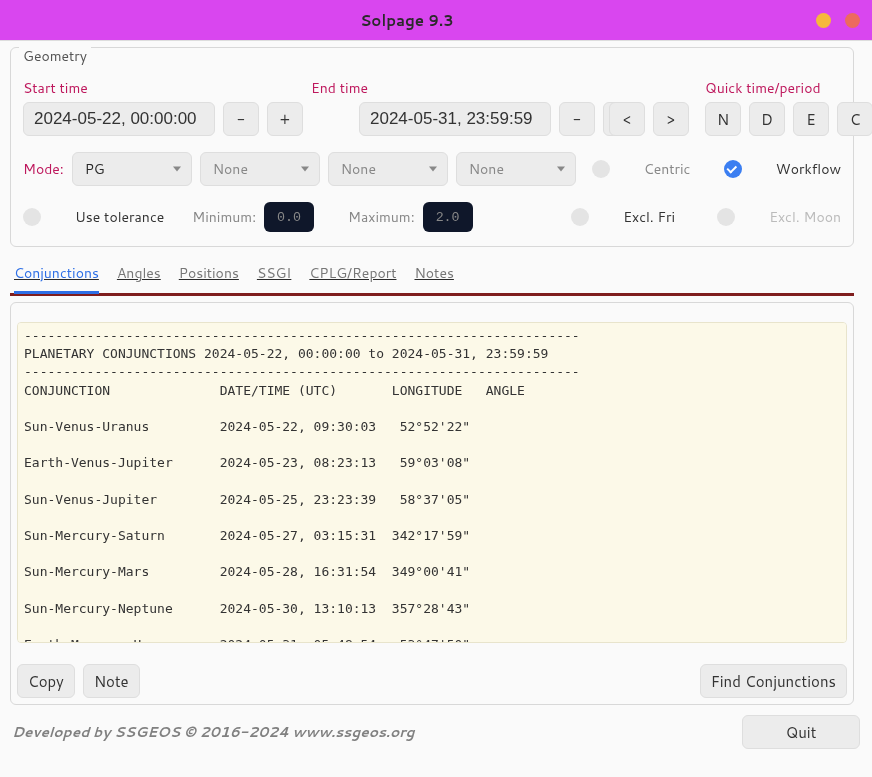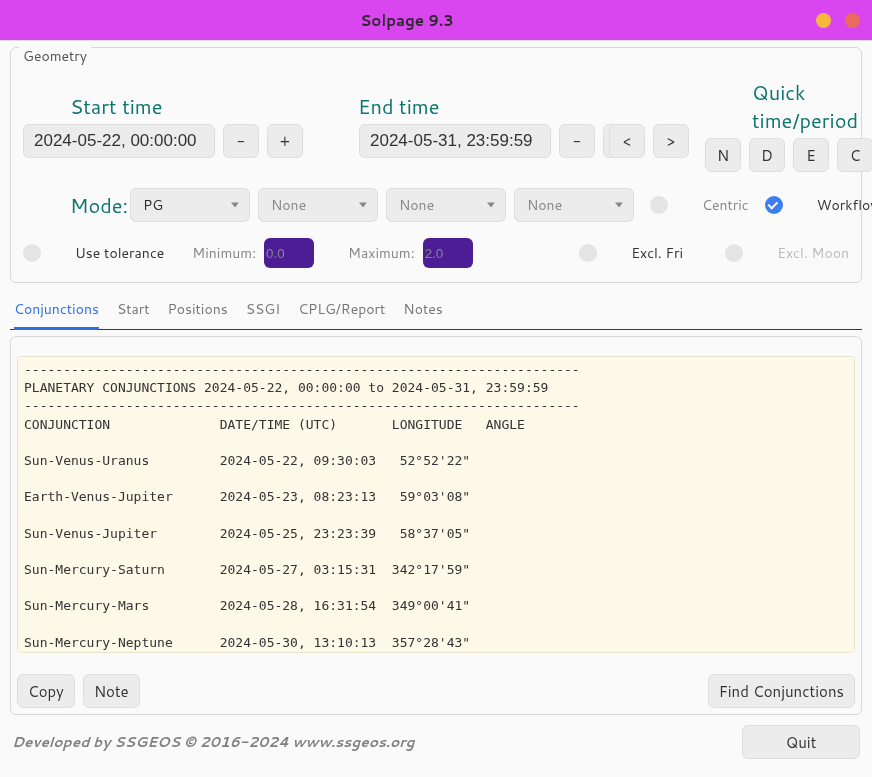--- a/index.html
+++ b/index.html
@@ -37,21 +37,21 @@
   }
   .titlebar .title{
     flex:1;text-align:center;font-weight:700;font-size:15px;
   }
   .winbtn{width:15px;height:15px;border-radius:50%;margin-left:14px;}
   .winbtn.min{background:#f6b83c;}
   .winbtn.close{background:#ed6a5e;}
 
   .content{
     flex:1;
-    padding:0 10px 0 10px;
+    padding:0 18px 0 10px;
     display:flex;flex-direction:column;
     min-height:0;
   }
 
   
   .group{
     border:1px solid var(--border);
     border-radius:6px;
     padding:30px 12px 14px 12px;
     margin-top:6px;
@@ -60,21 +60,21 @@
   .group-label{
     position:absolute;
     top:-2px;left:8px;
     background:var(--bg);
     padding:0 4px;
     color:#555;
   }
   .row{display:flex;align-items:center;gap:8px;}
   .row + .row{margin-top:16px;}
   .col{display:flex;flex-direction:column;gap:4px;}
-  .lbl{font-size:20px;color:#0f766e;margin-left:47px;}
+  .lbl{font-size:14px;color:#be185d;}
   .spacer{flex:1;}
 
   input[type=text].field{
     height:32px;
     border:1px solid var(--btn-border);
     background:var(--btn);
     border-radius:6px;
     padding:0 10px;
     font-size:17px;
     color:#333;
@@ -120,30 +120,31 @@
   }
   .radio.on{background:var(--accent);}
   .radio.on::after{content:"";width:7px;height:4px;border-left:2.2px solid #fff;border-bottom:2.2px solid #fff;transform:rotate(-45deg) translate(0,-1px);}
   .opt{display:inline-flex;align-items:center;color:#333;gap:28px;}
   .opt.muted{color:var(--muted);}
   .muted-text{color:var(--muted);}
   .muted-text2{color:var(--muted2);}
 
   .num{
     height:28px;width:46px;
-    background:#4c1d95;border:none;border-radius:6px;
-    text-align:left;color:#888;
+    background:#0f172a;border:none;border-radius:6px;
+    text-align:center;color:#888;font-family:Liberation Mono, monospace;
   }
 
   
   .tabs{
     display:flex;gap:18px;
     margin-top:10px;
-    border-bottom:1px solid #7f1d1d;
+    border-bottom:3px solid #7f1d1d;
     padding:0 4px;
+    text-decoration:underline;
   }
   .tab{
     padding:6px 0 8px 0;
     color:#777;
     cursor:pointer;
     border-bottom:3px solid transparent;
     margin-bottom:-1px;
   }
   .tab.active{
     color:var(--tab-active);
@@ -175,21 +176,21 @@
   }
   .output-actions{
     display:flex;gap:8px;
     margin-top:8px;
     align-items:center;
   }
 
   
   .footer{
     display:flex;align-items:center;
-    padding:10px 12px 18px 12px;
+    padding:10px 12px 28px 12px;
   }
   .credits{
     color:var(--footer);
     font-style:italic;
     font-weight:600;
     font-size:14px;
   }
   .footer .spacer{flex:1;}
   .footer .btn{min-width:96px;}
 
@@ -300,21 +301,21 @@
       <div style="width:26px"></div>
       <div class="opt muted">
         <span class="radio"></span>
         <span class="muted-text2">Excl. Moon</span>
       </div>
     </div>
   </div>
 
   <div class="tabs">
     <div class="tab active">Conjunctions</div>
-    <div class="tab">Start</div>
+    <div class="tab">Angles</div>
     <div class="tab">Positions</div>
     <div class="tab">SSGI</div>
     <div class="tab">CPLG/Report</div>
     <div class="tab">Notes</div>
   </div>
 
   <div class="output-wrap">
     <pre class="output" id="output">-----------------------------------------------------------------------
 PLANETARY CONJUNCTIONS 2024-05-22, 00:00:00 to 2024-05-31, 23:59:59
 -----------------------------------------------------------------------

